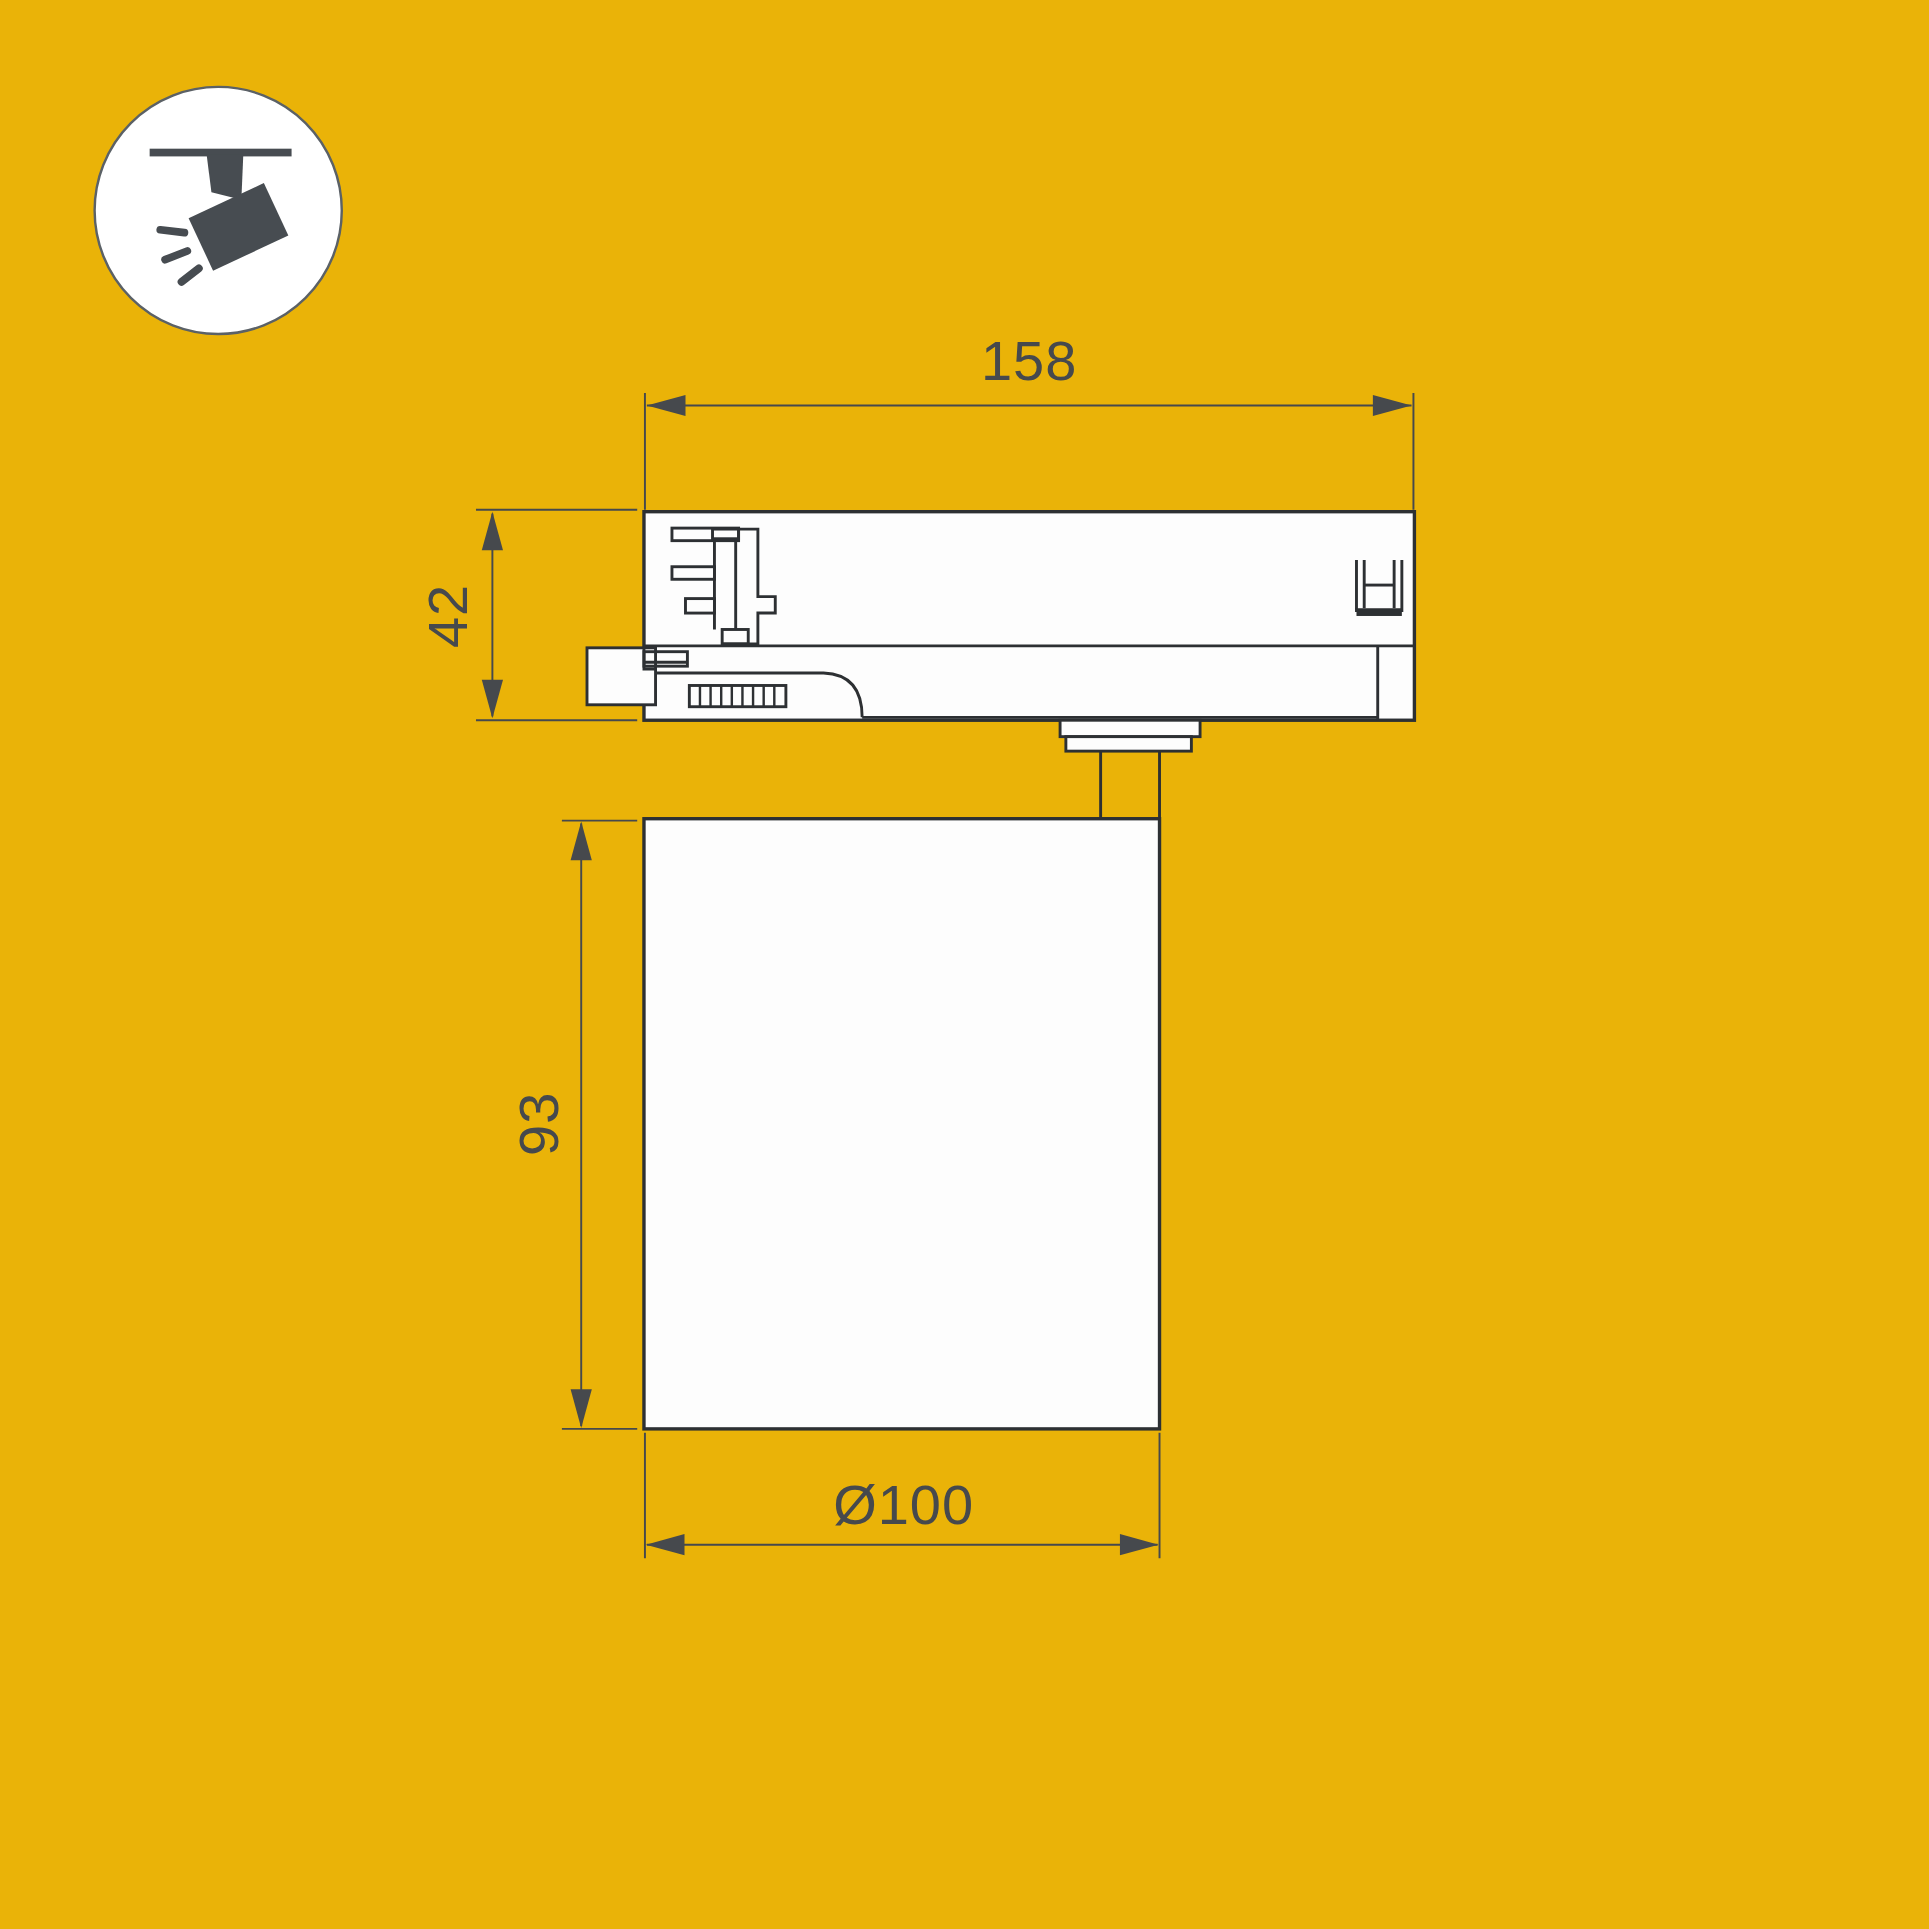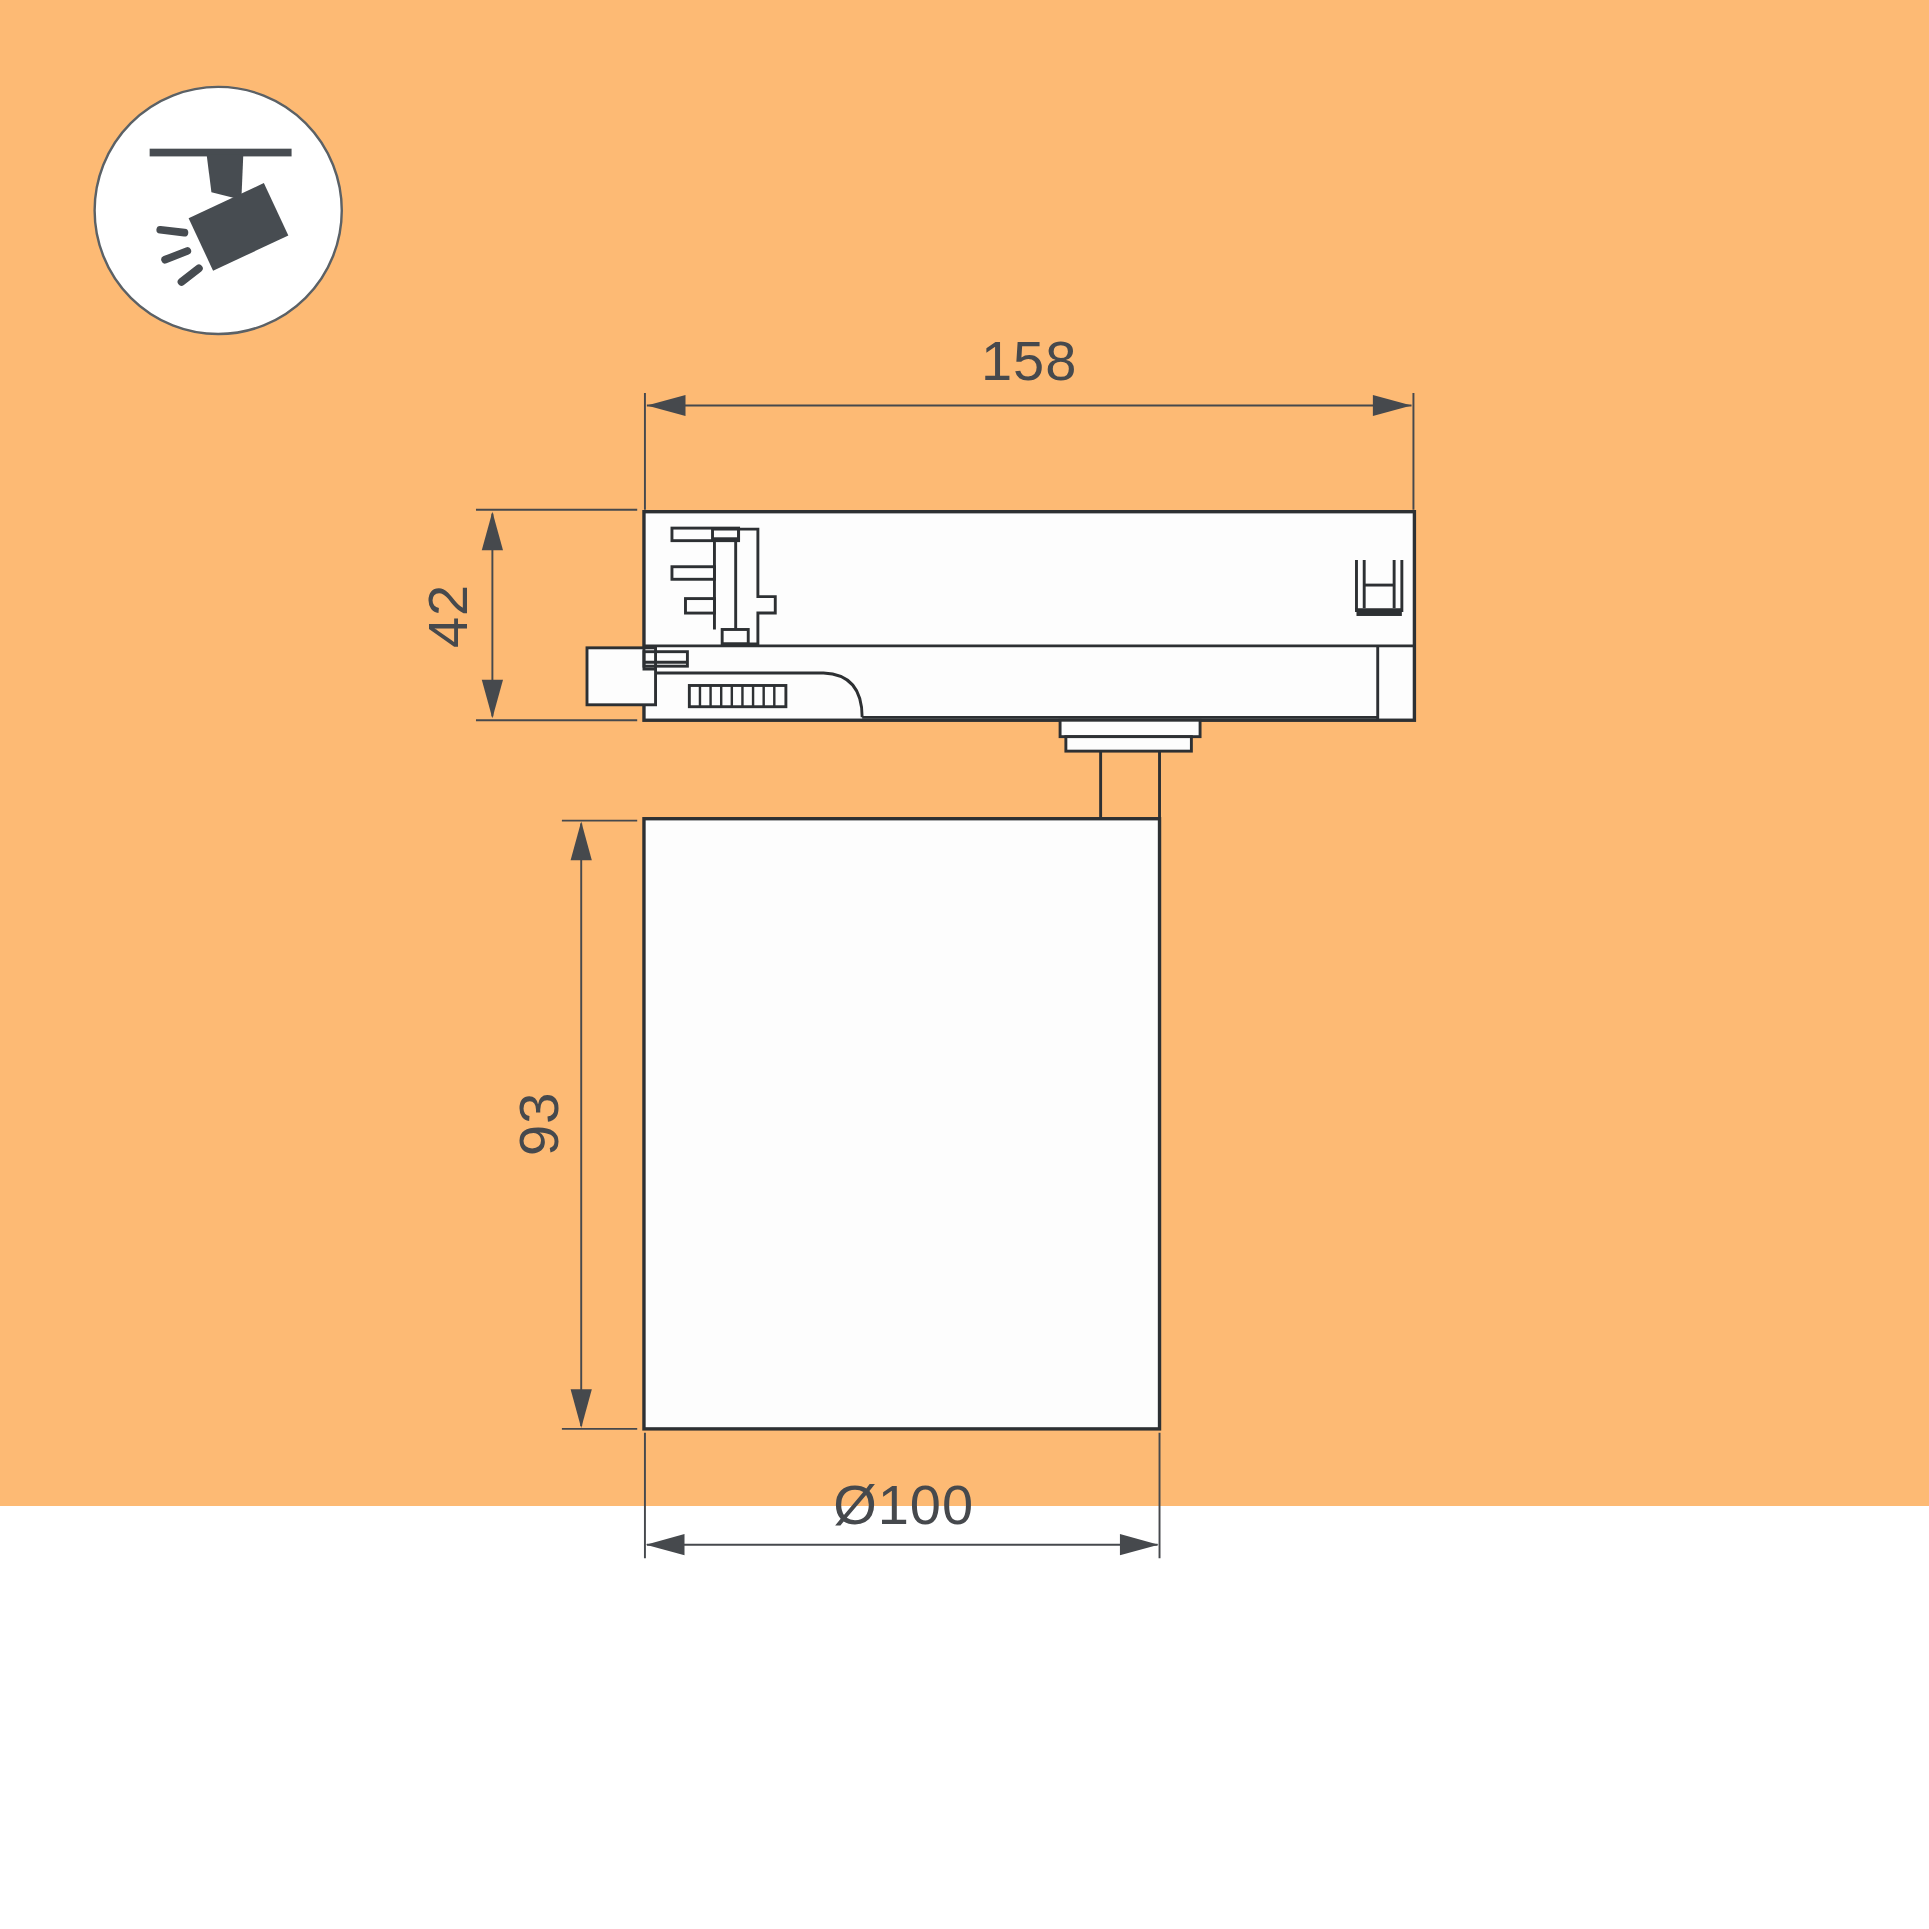--- a/index.html
+++ b/index.html
@@ -6,22 +6,22 @@
     margin: 0;
     padding: 0;
     background: #ffffff;
     width: 1929px;
     height: 1929px;
     overflow: hidden;
   }
   .drawing-wrap {
     position: relative;
     width: 1929px;
-    height: 1506px;
-    background: #fdba74;
+    height: 1929px;
+    background: #eab308;
     text-align: center;
   }
   svg { display: block; }
   .dim-text {
     font-family: "Liberation Sans", "DejaVu Sans", sans-serif;
     font-size: 58px;
     letter-spacing: 1px;
   }
 </style>
 </head>

